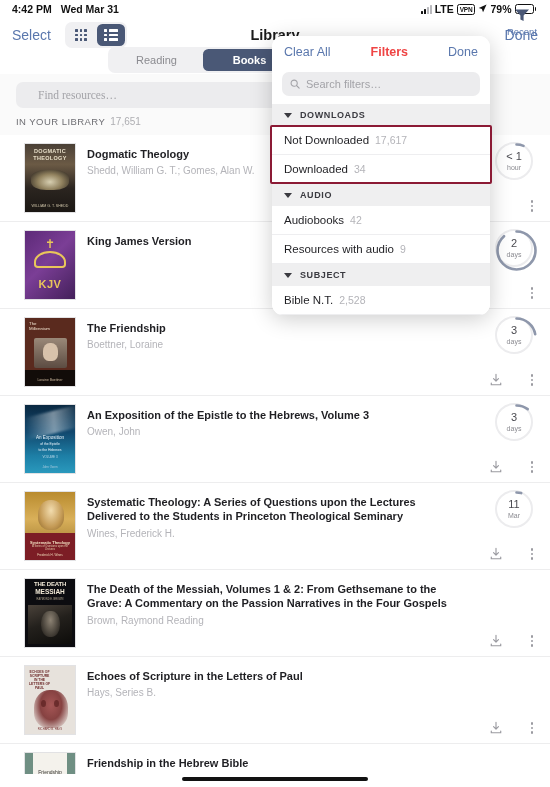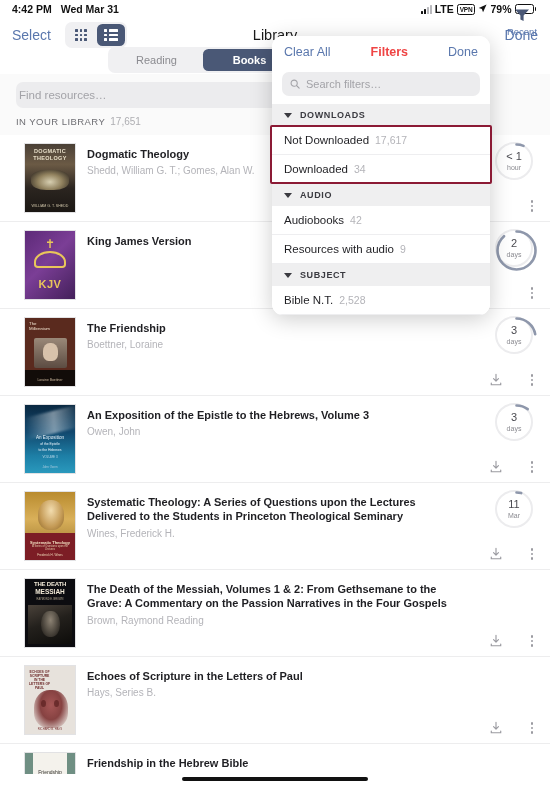--- a/index.html
+++ b/index.html
@@ -48,21 +48,21 @@
   }
   .seg-view .sv.active { background: #4a5876; }
   .dots-grid { display: grid; grid-template-columns: repeat(3, 2.6px); gap: 1.8px; }
   .dots-grid i { width: 2.6px; height: 2.6px; background: #4a5876; border-radius: .5px; display:block; }
   .list-ic { display: flex; flex-direction: column; gap: 2px; }
   .list-ic span { display: flex; align-items: center; gap: 2px; }
   .list-ic span b { width: 2.6px; height: 2.6px; background: #fff; display:block; border-radius:.5px; }
   .list-ic span u { width: 9px; height: 2.6px; background: #fff; display:block; border-radius:.5px; }
   .nav-title {
     position: absolute; left: 0; right: 0; text-align: center;
-    font-size: 14.5px; font-weight: 400; color: #1a1a1a; pointer-events: none;
+    font-size: 14.5px; font-weight: 700; color: #1a1a1a; pointer-events: none;
   }
   .nav-done { margin-left: auto; font-size: 14px; color: #5a77ad; cursor: pointer; z-index: 2; }
 
   
   .seg-tabs {
     position: absolute; top: 47px; left: 108px; width: 190px; height: 26px;
     background: #f0f0f2; border-radius: 7px; display: flex; padding: 2px;
   }
   .seg-tabs .st {
     flex: 1; display: flex; align-items: center; justify-content: center;
@@ -71,22 +71,22 @@
   .seg-tabs .st.active { background: #4a5876; color: #fff; font-weight: 600; }
 
   
   .content {
     position: absolute; top: 74px; left: 0; width: 550px; height: 700px;
     background: #fafafa; overflow: hidden;
   }
   .searchrow { padding: 8px 16px 4px; }
   .searchbox {
     height: 26px; background: #ececee; border-radius: 7px;
-    display: flex; align-items: center; padding: 0 3px;
-    font-size: 11.5px; color: #a3a3a8; width: 455px; cursor: text;
+    display: flex; align-items: center; padding: 0 22px;
+    font-size: 11.5px; color: #a3a3a8; width: 455px; cursor: text; font-family: Liberation Serif, serif;
   }
   .libcount {
     padding: 4px 16px 8px; font-size: 9.5px; letter-spacing: .45px;
     color: #6e6e73; display: flex; gap: 5px; align-items: baseline;
   }
   .libcount .num { color: #aeaeb2; letter-spacing: 0; font-size: 10px; }
 
   .rows { background: #fff; }
   .row {
     display: flex; align-items: flex-start; padding: 8px 0 8px 24px;

